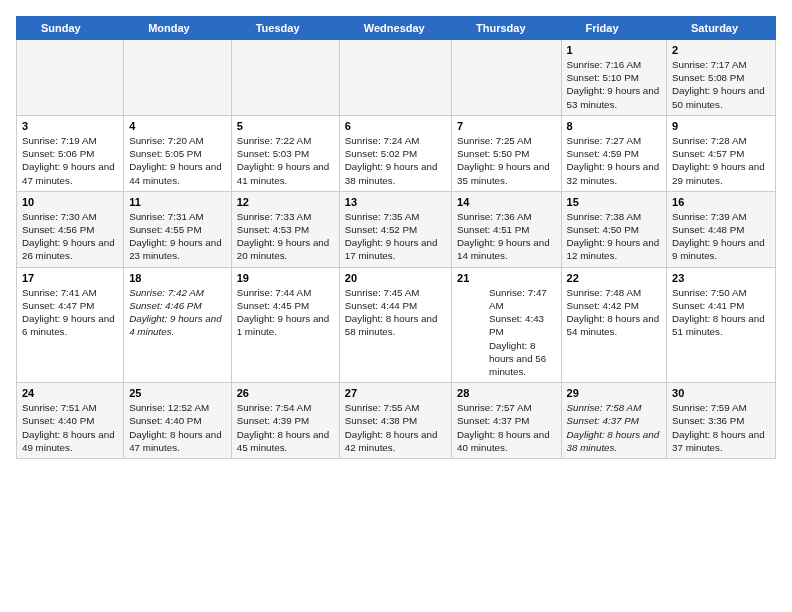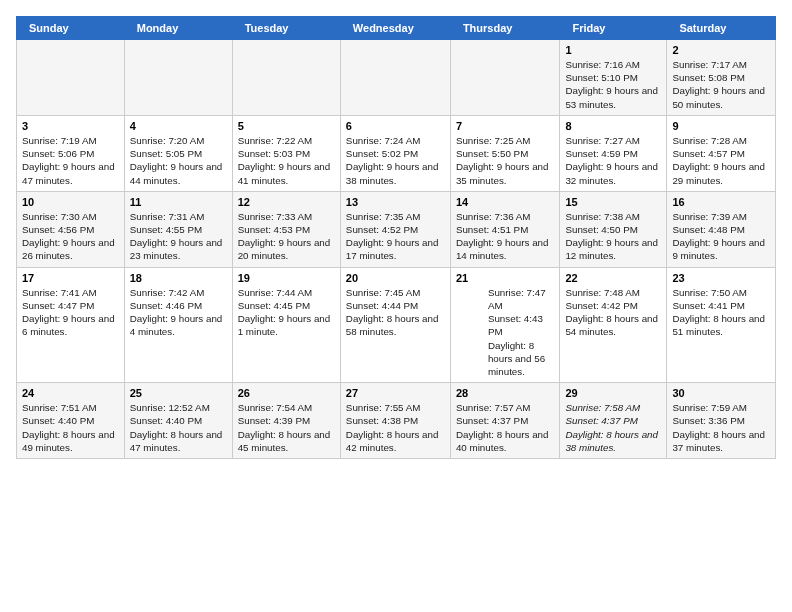--- a/index.html
+++ b/index.html
@@ -50,21 +50,21 @@
     }
     table {
       width: 100%;
       border-collapse: collapse;
       font-size: 10.5px;
     }
     thead tr th {
       background-color: #2a6bc4;
       color: #fff;
       text-align: left;
-      padding: 5px 12px;
+      padding: 5px 24px;
       font-size: 11px;
       font-weight: bold;
       border: 1px solid #2a6bc4;
     }
     tbody tr td {
       border: 1px solid #ccc;
       vertical-align: top;
       padding: 4px 5px;
       width: 113px;
       min-height: 72px;
@@ -218,21 +218,21 @@
         </tr>
         <tr>
           <td>
             <span class="day-num">17</span>
             <div class="day-info" style="white-space: pre-wrap;">Sunrise: 7:41 AM
 Sunset: 4:47 PM
 Daylight: 9 hours and 6 minutes.</div>
           </td>
           <td>
             <span class="day-num">18</span>
-            <div class="day-info" style="white-space: pre-wrap;">Sunrise: 7:42 AM
+            <div class="day-info" style="white-space: pre-wrap; font-style: italic;">Sunrise: 7:42 AM
 Sunset: 4:46 PM
 Daylight: 9 hours and 4 minutes.</div>
           </td>
           <td>
             <span class="day-num">19</span>
             <div class="day-info" style="white-space: pre-wrap;">Sunrise: 7:44 AM
 Sunset: 4:45 PM
 Daylight: 9 hours and 1 minute.</div>
           </td>
           <td>

